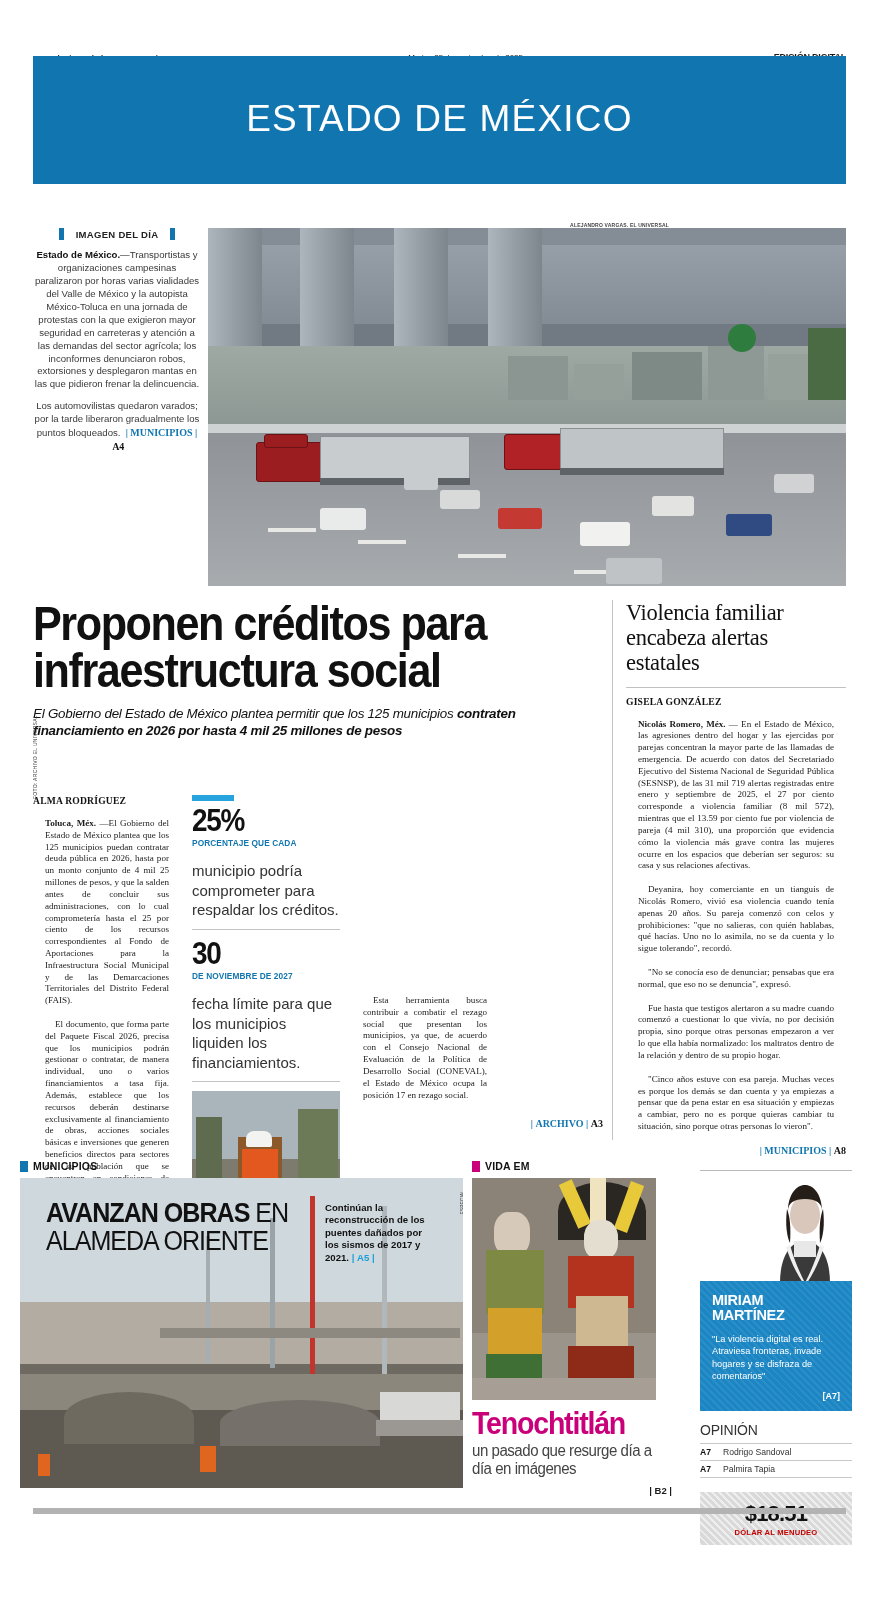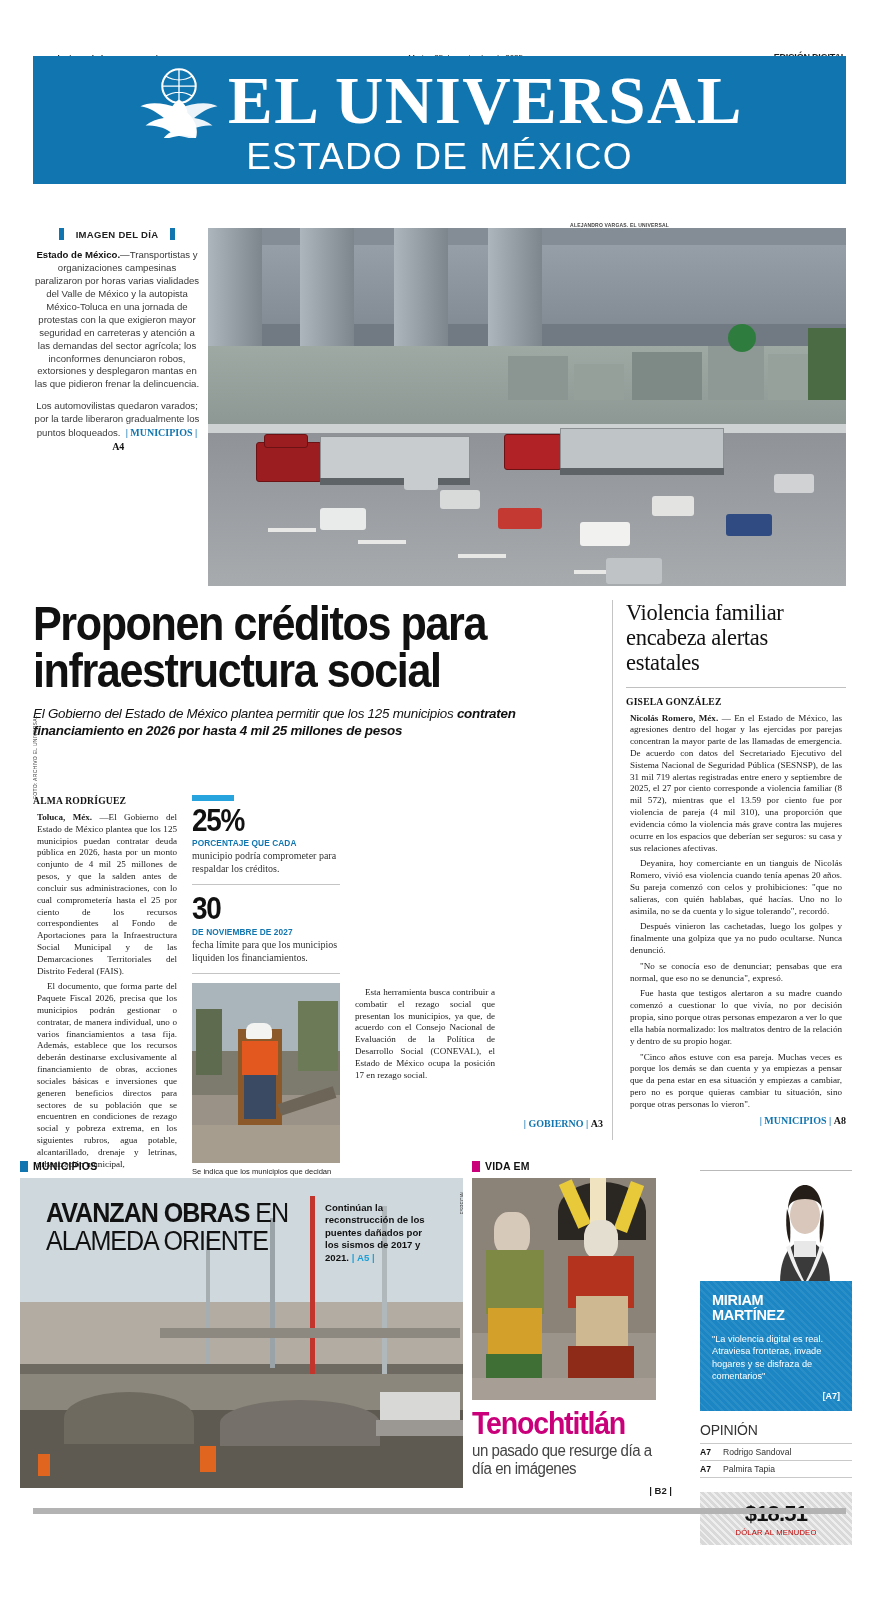--- a/index.html
+++ b/index.html
@@ -111,37 +111,37 @@
   .leadcols { position:absolute; left:33px; top:795px; width:570px; display:flex; gap:11px; }
   .lc { width: 148px; }
   .byline {
     font-family:"Liberation Serif",serif; font-weight:bold; font-size:9.6px;
     letter-spacing:0.2px; color:#111; margin-bottom:6px;
   }
   .bodytext {
     font-family:"Liberation Serif", serif; font-size:9.1px; line-height:1.30;
     text-align:justify; color:#1b1b1b; hyphens:auto;
   }
-  .bodytext p { margin:4px; text-indent: 10px; }
+  .bodytext p { margin:12px; text-indent: 10px; }
   .bodytext p.first { text-indent: 0; }
   .bodytext b { font-weight:bold; }
 
   
   .stats { width: 148px; }
   .stat-rule { width:42px; height:6px; background:#27a4dd; margin-bottom:5px; }
   .stat-num {
     font-family:"Liberation Sans", sans-serif; font-weight:bold;
     font-size:31px; line-height:0.95; letter-spacing:-1.4px; color:#111;
     transform: scaleX(0.9); transform-origin:left center;
   }
   .stat-lbl {
     color:#1176b0; font-weight:bold; font-size:8.3px; letter-spacing:0.1px;
     margin-top:3px;
   }
-  .stat-txt { font-size:10px; line-height:1.3; color:#333; margin-top:1px;font-family:Liberation Serif, serif; }
+  .stat-txt { font-size:15px; line-height:1.3; color:#333; margin-top:13px; }
   .stat-sep { border:0; border-top:1px solid #c4c4c4; margin:9px 0 9px 0; }
 
   .midphoto { width:148px; height:180px; margin-top:8px; position:relative; overflow:hidden;
               background:#8e9aa3; }
   .mp-cap { font-size:7.6px; line-height:1.24; color:#222; margin-top:4px; }
   .mp-credit { position:absolute; left:-1px; top:4px; font-size:5px; color:#3a3a3a;
                transform: rotate(-90deg); transform-origin: left top; white-space:nowrap;
                letter-spacing:0.3px; }
 
   .lead-foot { position:absolute; left:33px; top:1118px; width:570px; text-align:right;
@@ -221,52 +221,40 @@
   .op-row:first-child { border-top:1px solid #c9c9c9; }
   .op-row .pg { font-weight:bold; color:#111; width:14px; }
 
   .dolar-box { margin-top:14px; background:#d9d9d9; text-align:center; padding:9px 0 8px 0;
                position:relative; }
   .dolar-box:before{
     content:""; position:absolute; inset:0;
     background:repeating-linear-gradient(45deg, rgba(255,255,255,.55) 0 2px, transparent 2px 5px);
   }
   .dolar-val { position:relative; font-size:22px; font-weight:bold; color:#111; letter-spacing:-0.8px;}
-  .dolar-lbl { position:relative; font-size:7.6px; font-weight:normal; color:#c30000; margin-top:1px;
+  .dolar-lbl { position:relative; font-size:7.6px; font-weight:bold; color:#c30000; margin-top:1px;
                letter-spacing:0.2px;}
 
   .footrule { position:absolute; left:33px; top:1508px; width:813px; height:6px; background:#b3b3b3; }
 
   
   .sh { position:absolute; }
 </style>
 </head>
 <body>
 
 <div class="page">
 
   <div class="topbar">
     <span class="url">www.eluniversaledomex.com.mx/</span>
     <span class="date">Martes 25 de noviembre de 2025</span>
     <span class="ed">EDICIÓN DIGITAL</span>
   </div>
 
   <div class="masthead">
-    <div class="mast-row">
-      <svg class="eagle" viewBox="0 0 100 86">
-        <g fill="#ffffff">
-          <ellipse cx="50" cy="24" rx="20" ry="20" fill="none" stroke="#fff" stroke-width="2.4"></ellipse>
-          <path d="M30 24h40M50 4v40M34 12c10 6 22 6 32 0M34 36c10-6 22-6 32 0" stroke="#fff" stroke-width="1.6" fill="none"></path>
-          <path d="M50 40c-6 4-10 10-10 16 0 0 6-3 10-3s10 3 10 3c0-6-4-12-10-16z"></path>
-          <path d="M48 50c-14-6-34-8-44-2 12 2 20 8 28 14-8 1-16 4-22 9 12 0 22 2 30 8-4 2-8 6-10 10 10-4 18-6 26-6 6 0 10 2 14 4 2-6 2-14-2-21-4-8-12-14-20-16z"></path>
-          <path d="M52 50c14-6 34-8 44-2-12 2-20 8-28 14 8 1 16 4 22 9-12 0-22 2-30 8 4 2 8 6 10 10-10-4-18-6-26-6" opacity="0.92"></path>
-        </g>
-      </svg>
-      <div class="mast-title">EL UNIVERSAL</div>
-    </div>
     <div class="mast-sub">ESTADO DE MÉXICO</div>
   </div>
 
   <div class="iday">
     <div class="kicker">
       <span class="bar"></span>
       <span class="txt">IMAGEN DEL DÍA</span>
       <span class="bar"></span>
     </div>
     <p>
@@ -374,32 +362,31 @@
     </div>
 
     <div class="lc">
       <div class="bodytext" style="padding-top:188px">
         <p>Esta herramienta busca contribuir a combatir el rezago social que presentan los municipios, ya que, de acuerdo con el Consejo Nacional de Evaluación de la Política de Desarrollo Social (CONEVAL), el Estado de México ocupa la posición 17 en rezago social.</p>
       </div>
     </div>
   </div>
 
   <div class="lead-foot">
-    <span class="sec-tag">|&nbsp;</span><span class="sec-tag">GOBIERNO</span><span class="sec-tag">&nbsp;|&nbsp;</span><span class="pg-tag">A3</span>
+    <span class="sec-tag">|&nbsp;</span><span class="sec-tag">ARCHIVO</span><span class="sec-tag">&nbsp;|&nbsp;</span><span class="pg-tag">A3</span>
   </div>
 
   <div class="vrule" style="left:612px;top:600px;height:540px;"></div>
 
   <div class="rail">
     <h2>Violencia familiar encabeza alertas estatales</h2>
     <div class="byline">GISELA GONZÁLEZ</div>
     <div class="bodytext">
       <p class="first"><b>Nicolás Romero, Méx.</b><span> — En el Estado de México, las agresiones dentro del hogar y las ejercidas por parejas concentran la mayor parte de las llamadas de emergencia. De acuerdo con datos del Secretariado Ejecutivo del Sistema Nacional de Seguridad Pública (SESNSP), de las 31 mil 719 alertas registradas entre enero y septiembre de 2025, el 27 por ciento corresponde a violencia familiar (8 mil 572), mientras que el 13.59 por ciento fue por violencia de pareja (4 mil 310), una proporción que evidencia cómo la violencia más grave contra las mujeres ocurre en los espacios que deberían ser seguros: su casa y sus relaciones afectivas.</span></p>
       <p>Deyanira, hoy comerciante en un tianguis de Nicolás Romero, vivió esa violencia cuando tenía apenas 20 años. Su pareja comenzó con celos y prohibiciones: "que no salieras, con quién hablabas, qué hacías. Uno no lo asimila, no se da cuenta y lo sigue tolerando", recordó.</p>
-      <p>Después vinieron las cachetadas, luego los golpes y finalmente una golpiza que ya no pudo ocultarse. Nunca denunció.</p>
       <p>"No se conocía eso de denunciar; pensabas que era normal, que eso no se denuncia", expresó.</p>
       <p>Fue hasta que testigos alertaron a su madre cuando comenzó a cuestionar lo que vivía, no por decisión propia, sino porque otras personas empezaron a ver lo que ella había normalizado: los maltratos dentro de la relación y dentro de su propio hogar.</p>
       <p>"Cinco años estuve con esa pareja. Muchas veces es porque los demás se dan cuenta y ya empiezas a pensar que da pena estar en esa situación y empiezas a cambiar, pero no es porque quieras cambiar tu situación, sino porque otras personas lo vieron".</p>
     </div>
     <div class="rail-foot">
       <span class="sec-tag">|&nbsp;</span><span class="sec-tag">MUNICIPIOS</span><span class="sec-tag">&nbsp;|&nbsp;</span><span class="pg-tag">A8</span>
     </div>
   </div>
 
   <div class="botband">

